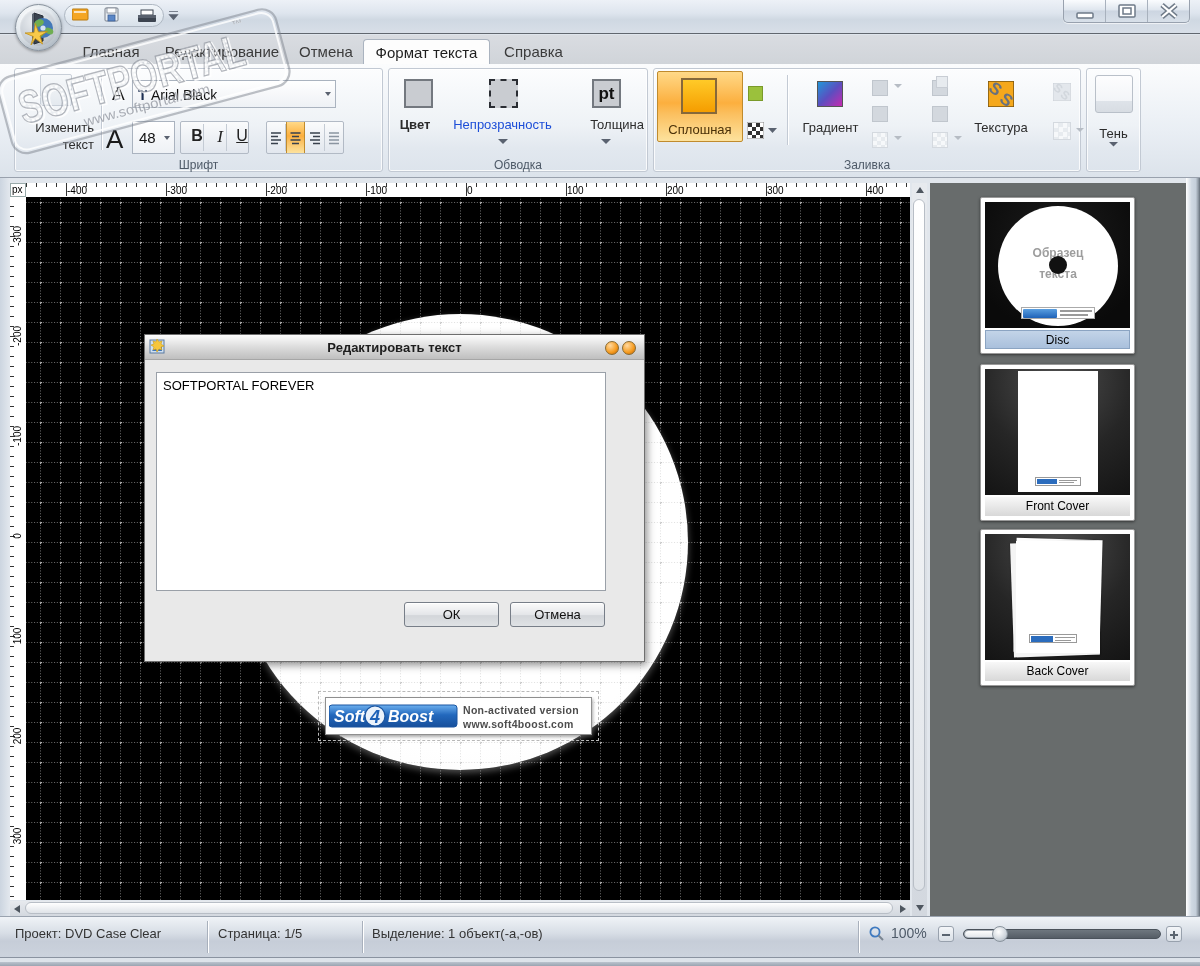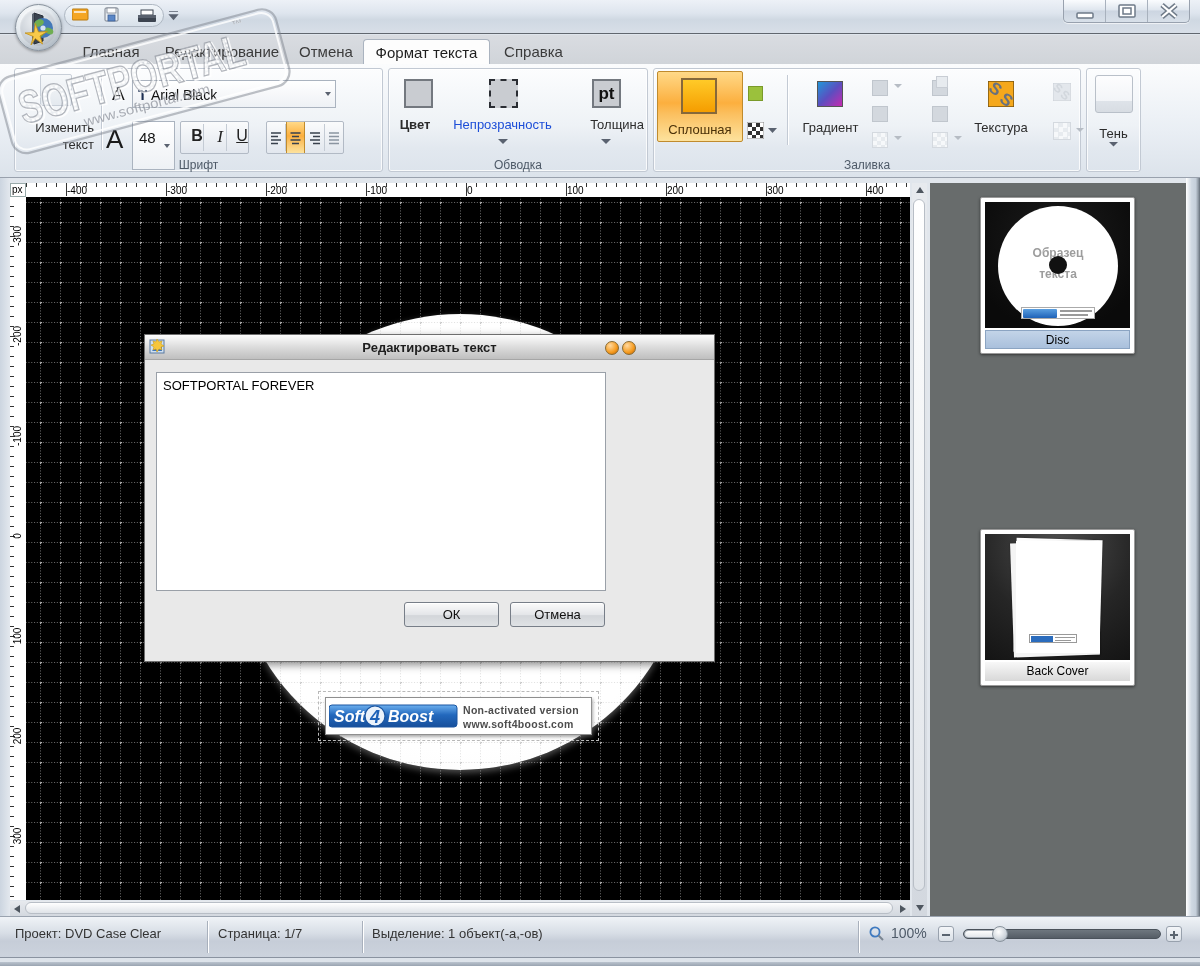--- a/index.html
+++ b/index.html
@@ -87,21 +87,21 @@
 
 
 #statusbar { left:0; top:916px; width:1200px; height:41px;
   background:linear-gradient(#f0f3f7,#d8dee6 40%, #c6cdd8 60%, #ccd3dd);
   border-top:1px solid #9aa3af; font-size:13px; color:#333; }
 .sdiv { position:absolute; top:4px; bottom:4px; width:1px; background:#a8b0bc; box-shadow:1px 0 0 #fff; }
 #bottomedge { left:0; top:957px; width:1200px; height:9px;
   background:linear-gradient(#dde3ea,#dde3ea 45%, #b7c0cb 55%, #9aa4b1); border-top:1px solid #8a93a0; }
 
 
-#dialog { position:absolute; left:144px; top:334px; width:571px; height:328px;
+#dialog { position:absolute; left:144px; top:334px; width:501px; height:328px;
   background:#e9e9e9; border:1px solid #6f6f6f; box-shadow:2px 3px 8px rgba(0,0,0,.45); }
 #dlg-title { position:absolute; left:0; top:0; width:100%; height:25px;
   background:linear-gradient(#fdfdfd,#d9d9d9 55%, #bfbfbf 100%); border-bottom:1px solid #a6a6a6;
   text-align:center; font-size:13px; font-weight:bold; color:#1d1d1d; line-height:25px; }
 #dlg-text { position:absolute; left:11px; top:37px; width:450px; height:219px; background:#fff;
   border:1px solid #9aa0a8; font-size:13px; color:#000; padding:5px 6px; }
 .dlg-btn { position:absolute; top:267px; width:95px; height:25px; border:1px solid #777e88; border-radius:3px;
   background:linear-gradient(#fbfbfb,#e4e6e9 50%, #d3d6da 55%, #dfe2e5);
   font-size:13px; color:#111; text-align:center; line-height:23px; box-shadow:inset 0 1px 0 #fff; }
 .dlg-ball { position:absolute; top:6px; width:14px; height:14px; border-radius:50%;
@@ -182,21 +182,21 @@
     <div class="gsep" style="left:101px;top:76px;bottom:0;height:74px;"></div>
 
     <div class="abs" style="left:112px;top:83px;font-size:19px;color:#1a1a1a;">A</div>
     <div class="combo" style="left:132px;top:80px;width:204px;height:28px;">
       <span style="position:absolute;left:5px;top:5px;font-size:15px;font-weight:bold;color:#1d2f52;">Т</span>
       <span style="position:absolute;left:18px;top:6px;font-size:14px;">Arial Black</span>
       <span class="carrow"></span>
     </div>
 
     <div class="abs" style="left:106px;top:124px;font-size:26px;color:#1a1a1a;">A</div>
-    <div class="combo" style="left:132px;top:121px;width:43px;height:49px;">
+    <div class="combo" style="left:132px;top:121px;width:43px;height:33px;">
       <span style="position:absolute;left:6px;top:7px;font-size:15px;">48</span>
       <span class="carrow"></span>
     </div>
 
     <div class="btn3d" style="left:180px;top:121px;width:69px;height:33px;"></div>
     <div class="abs" style="left:188px;top:127px;width:18px;text-align:center;font-weight:bold;font-size:16px;color:#222;">B</div>
     <div class="abs" style="left:211px;top:127px;width:18px;text-align:center;font-style:italic;font-family:'Liberation Serif',serif;font-size:17px;color:#222;">I</div>
     <div class="abs" style="left:233px;top:127px;width:18px;text-align:center;font-size:16px;text-decoration:underline;color:#222;">U</div>
     <div class="abs" style="left:203px;top:124px;width:1px;height:27px;background:#c4cbd4;"></div>
     <div class="abs" style="left:226px;top:124px;width:1px;height:27px;background:#c4cbd4;"></div>
@@ -545,20 +545,31 @@
           <div class="abs" style="left:64px;top:54px;width:18px;height:18px;border-radius:50%;background:#111;"></div>
           <div class="abs" style="left:36px;top:105px;width:74px;height:12px;background:#fff;border:1px solid #aaa;">
             <div class="abs" style="left:1px;top:1px;width:34px;height:9px;background:linear-gradient(#5a9fe0,#1e62b8);border-radius:1px;"></div>
             <div class="abs" style="left:38px;top:2px;width:32px;height:2px;background:#9a9a9a;"></div>
             <div class="abs" style="left:38px;top:6px;width:28px;height:2px;background:#9a9a9a;"></div>
           </div>
         </div>
         <div class="card-label" style="background:linear-gradient(#c3d4e8,#a9c0dc);border:1px solid #8ba4c2;">Disc</div>
       </div>
 
+      <div class="card" style="top:181px;">
+        <div class="card-img" style="height:126px;background:radial-gradient(circle at 50% 8%,#4e4e4e,#262626 55%,#141414 100%);">
+          <div class="abs" style="left:33px;top:2px;width:80px;height:121px;background:#fff;"></div>
+          <div class="abs" style="left:50px;top:108px;width:46px;height:9px;background:#fff;border:1px solid #999;">
+            <div class="abs" style="left:1px;top:1px;width:20px;height:5px;background:#2b6cbd;"></div>
+            <div class="abs" style="left:23px;top:2px;width:18px;height:1px;background:#999;"></div>
+            <div class="abs" style="left:23px;top:4px;width:15px;height:1px;background:#999;"></div>
+          </div>
+        </div>
+        <div class="card-label">Front Cover</div>
+      </div>
 
       <div class="card" style="top:346px;">
         <div class="card-img" style="height:126px;background:radial-gradient(circle at 50% 8%,#4e4e4e,#262626 55%,#141414 100%);">
           <div class="abs" style="left:30px;top:5px;width:86px;height:114px;background:#fdfdfd;transform:rotate(1.6deg);box-shadow:0 0 2px rgba(0,0,0,.4);"></div>
           <div class="abs" style="left:27px;top:8px;width:86px;height:114px;background:#f4f4f4;transform:rotate(-2deg);box-shadow:0 0 2px rgba(0,0,0,.4);"></div>
           <div class="abs" style="left:31px;top:7px;width:84px;height:112px;background:#ffffff;"></div>
           <div class="abs" style="left:44px;top:100px;width:48px;height:9px;background:#fff;border:1px solid #999;">
             <div class="abs" style="left:1px;top:1px;width:22px;height:6px;background:#2b6cbd;"></div>
             <div class="abs" style="left:25px;top:2px;width:20px;height:1px;background:#999;"></div>
             <div class="abs" style="left:25px;top:5px;width:16px;height:1px;background:#999;"></div>
@@ -593,21 +604,21 @@
     <rect x="2" y="2" width="287" height="79" rx="15" fill="none" stroke="rgba(125,131,141,.5)" stroke-width="2.2"></rect>
     <rect x="5.5" y="5.5" width="280" height="72" rx="12" fill="none" stroke="rgba(255,255,255,.8)" stroke-width="2"></rect>
     <text x="18" y="52" font-family="Liberation Sans" font-weight="bold" font-size="46" fill="none" stroke="rgba(255,255,255,.8)" stroke-width="2" textLength="232" lengthAdjust="spacingAndGlyphs" transform="translate(1.6,1.6)">SOFTPORTAL</text>
     <text x="18" y="52" font-family="Liberation Sans" font-weight="bold" font-size="46" fill="url(#halft)" stroke="rgba(122,128,138,.55)" stroke-width="1.3" textLength="232" lengthAdjust="spacingAndGlyphs">SOFTPORTAL</text>
     <text x="245" y="14" font-family="Liberation Sans" font-weight="bold" font-size="11" fill="rgba(135,140,150,.75)" stroke="rgba(255,255,255,.5)" stroke-width=".4">™</text>
     <text x="77" y="70" font-family="Liberation Sans" font-size="13.5" fill="rgba(132,137,147,.68)" textLength="130" lengthAdjust="spacingAndGlyphs" style="text-shadow:1px 1px 0 rgba(255,255,255,.6)">www.softportal.com</text>
   </svg>
 
   <div class="abs" id="statusbar">
     <span class="abs" style="left:15px; top:9px;">Проект: DVD Case Clear</span>
-    <span class="abs" style="left:218px; top:9px;">Страница: 1/7</span>
+    <span class="abs" style="left:218px; top:9px;">Страница: 1/5</span>
     <span class="abs" style="left:372px; top:9px;">Выделение: 1 объект(-а,-ов)</span>
     <div class="sdiv" style="left:207px;"></div>
     <div class="sdiv" style="left:362px;"></div>
     <div class="sdiv" style="left:858px;"></div>
 
     <svg class="abs" style="left:868px;top:8px;" width="17" height="17">
       <circle cx="7" cy="7" r="4.6" fill="none" stroke="#3f7ac0" stroke-width="1.8"></circle>
       <line x1="10.5" y1="10.5" x2="15" y2="15" stroke="#7a8591" stroke-width="2"></line>
     </svg>
     <span class="abs" style="left:891px;top:8px;font-size:14px;color:#4e5a68;">100%</span>

